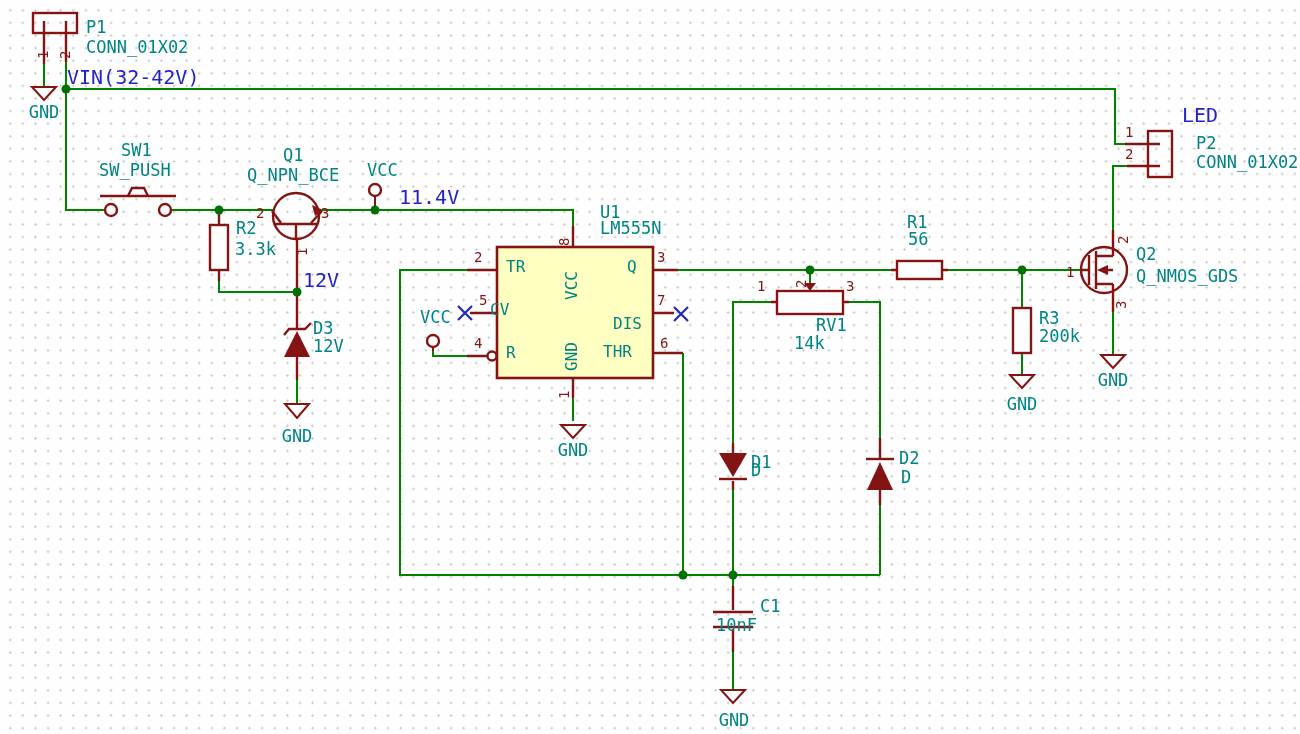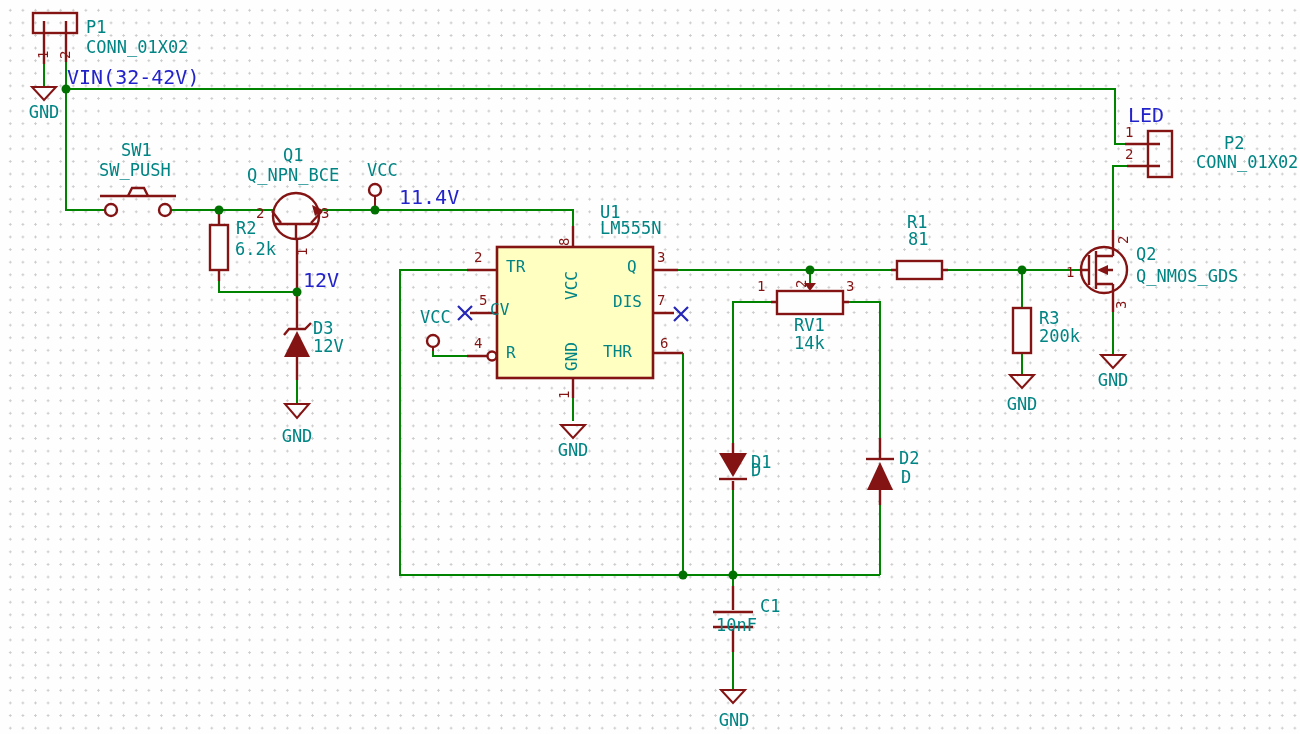--- a/index.html
+++ b/index.html
@@ -223,21 +223,21 @@
 <div class="lbl teal" style="left:283px;top:147px">Q1</div>
 <div class="lbl teal" style="left:247px;top:167px">Q_NPN_BCE</div>
 <div class="lbl pin" style="left:256px;top:206px">2</div>
 <div class="lbl pin" style="left:321px;top:206px">3</div>
 <div class="lbl pin rot" style="left:295px;top:256px">1</div>
 
 <div class="lbl teal" style="left:367px;top:162px">VCC</div>
 <div class="lbl blue" style="left:399px;top:187px">11.4V</div>
 
 <div class="lbl teal" style="left:236px;top:220px">R2</div>
-<div class="lbl teal" style="left:235px;top:241px">6.2k</div>
+<div class="lbl teal" style="left:235px;top:241px">3.3k</div>
 
 <div class="lbl blue" style="left:303px;top:270px">12V</div>
 
 <div class="lbl teal" style="left:313px;top:320px">D3</div>
 <div class="lbl teal" style="left:313px;top:338px">12V</div>
 <div class="lbl teal cx" style="left:297px;top:428px">GND</div>
 
 <div class="lbl teal" style="left:420px;top:309px">VCC</div>
 
 <div class="lbl teal" style="left:600px;top:204px">U1</div>
@@ -248,33 +248,33 @@
 <div class="lbl pname" style="left:490px;top:302px">CV</div>
 <div class="lbl pin" style="left:474px;top:336px">4</div>
 <div class="lbl pname" style="left:506px;top:345px">R</div>
 <div class="lbl pin rot" style="left:557px;top:246px">8</div>
 <div class="lbl pname rot" style="left:564px;top:300px">VCC</div>
 <div class="lbl pin rot" style="left:557px;top:399px">1</div>
 <div class="lbl pname rot" style="left:564px;top:371px">GND</div>
 <div class="lbl pin" style="left:657px;top:250px">3</div>
 <div class="lbl pname" style="left:627px;top:259px">Q</div>
 <div class="lbl pin" style="left:657px;top:293px">7</div>
-<div class="lbl pname" style="left:613px;top:294px">DIS</div>
+<div class="lbl pname" style="left:613px;top:316px">DIS</div>
 <div class="lbl pin" style="left:660px;top:336px">6</div>
 <div class="lbl pname" style="left:603px;top:344px">THR</div>
 <div class="lbl teal cx" style="left:573px;top:442px">GND</div>
 
-<div class="lbl teal" style="left:794px;top:317px">RV1</div>
+<div class="lbl teal" style="left:816px;top:317px">RV1</div>
 <div class="lbl teal" style="left:794px;top:335px">14k</div>
 <div class="lbl pin" style="left:757px;top:279px">1</div>
 <div class="lbl pin rot" style="left:794px;top:288px">2</div>
 <div class="lbl pin" style="left:846px;top:279px">3</div>
 
 <div class="lbl teal" style="left:907px;top:214px">R1</div>
-<div class="lbl teal" style="left:908px;top:231px">81</div>
+<div class="lbl teal" style="left:908px;top:231px">56</div>
 
 <div class="lbl teal" style="left:751px;top:454px">D1</div>
 <div class="lbl teal" style="left:751px;top:462px">D</div>
 <div class="lbl teal" style="left:899px;top:450px">D2</div>
 <div class="lbl teal" style="left:901px;top:469px">D</div>
 
 <div class="lbl teal" style="left:760px;top:598px">C1</div>
 <div class="lbl teal" style="left:716px;top:617px">10nF</div>
 <div class="lbl teal cx" style="left:734px;top:712px">GND</div>
 
@@ -282,19 +282,19 @@
 <div class="lbl teal" style="left:1039px;top:328px">200k</div>
 <div class="lbl teal cx" style="left:1022px;top:396px">GND</div>
 
 <div class="lbl teal" style="left:1136px;top:246px">Q2</div>
 <div class="lbl teal" style="left:1136px;top:268px">Q_NMOS_GDS</div>
 <div class="lbl pin" style="left:1066px;top:265px">1</div>
 <div class="lbl pin rot" style="left:1116px;top:244px">2</div>
 <div class="lbl pin rot" style="left:1114px;top:309px">3</div>
 <div class="lbl teal cx" style="left:1113px;top:372px">GND</div>
 
-<div class="lbl blue" style="left:1128px;top:105px">LED</div>
-<div class="lbl teal" style="left:1224px;top:135px">P2</div>
+<div class="lbl blue" style="left:1182px;top:105px">LED</div>
+<div class="lbl teal" style="left:1196px;top:135px">P2</div>
 <div class="lbl teal" style="left:1196px;top:154px">CONN_01X02</div>
 <div class="lbl pin" style="left:1125px;top:125px">1</div>
 <div class="lbl pin" style="left:1125px;top:147px">2</div>
 
 </div>
 
 </body></html>

